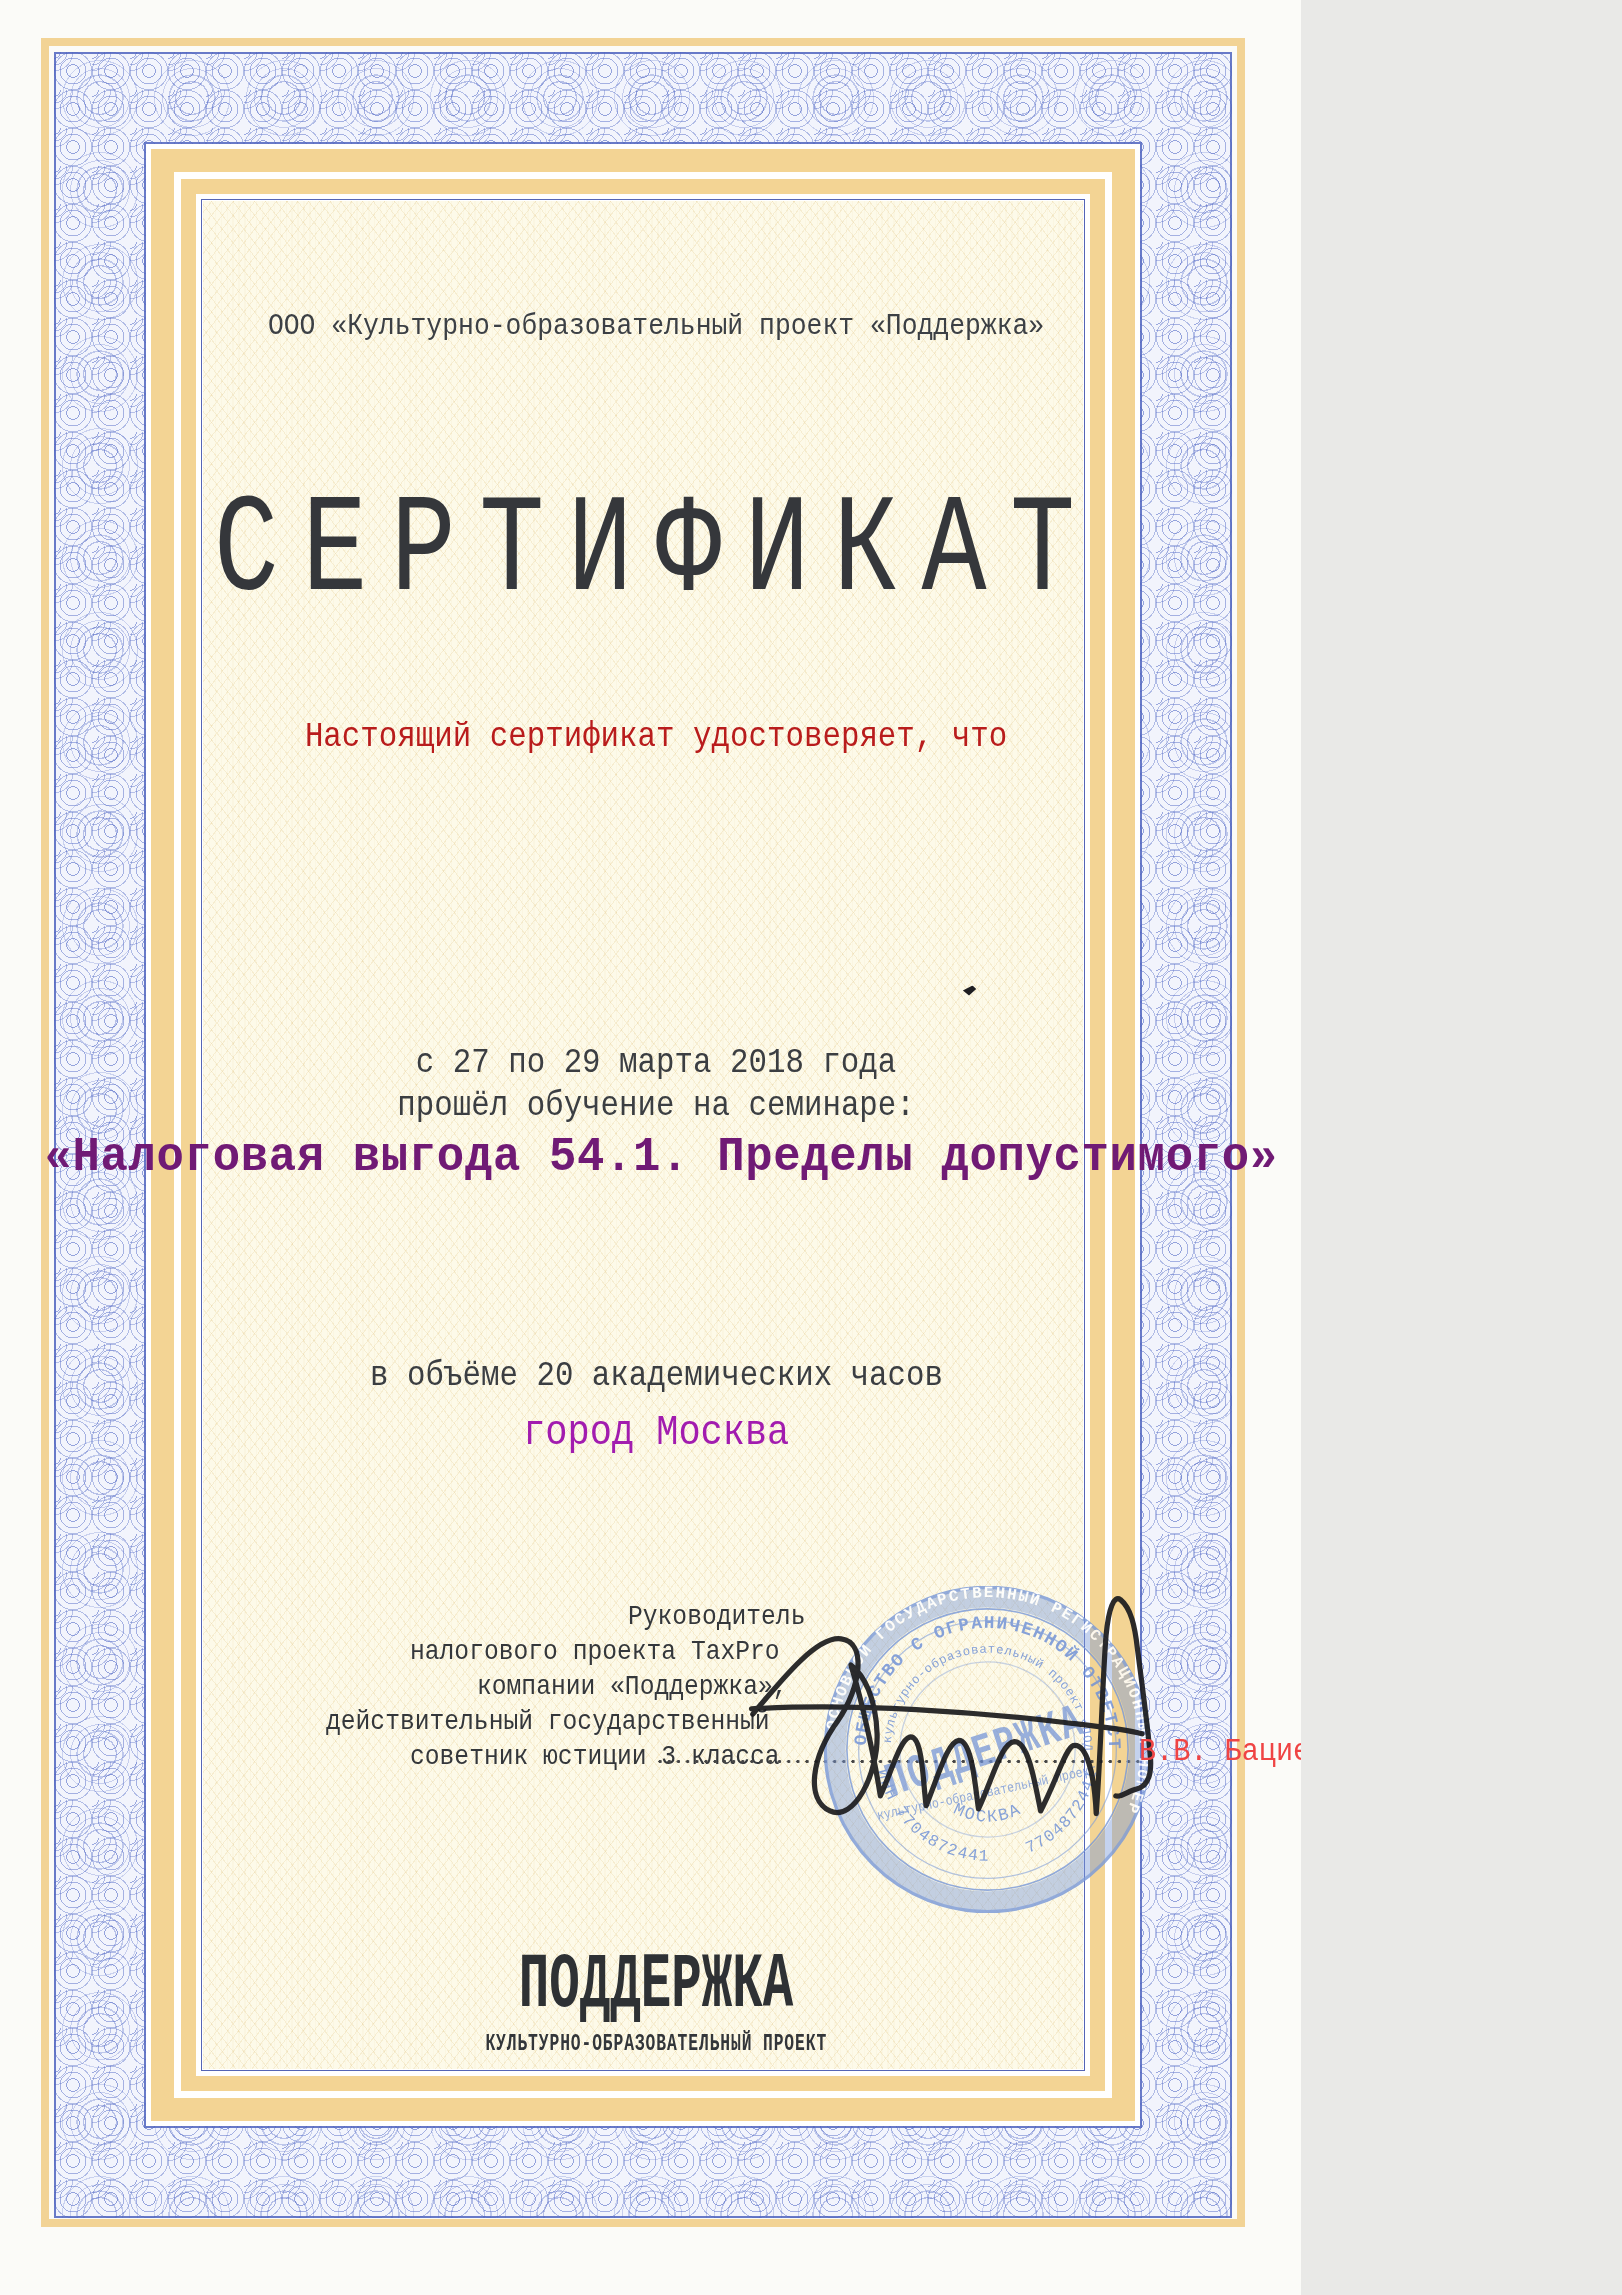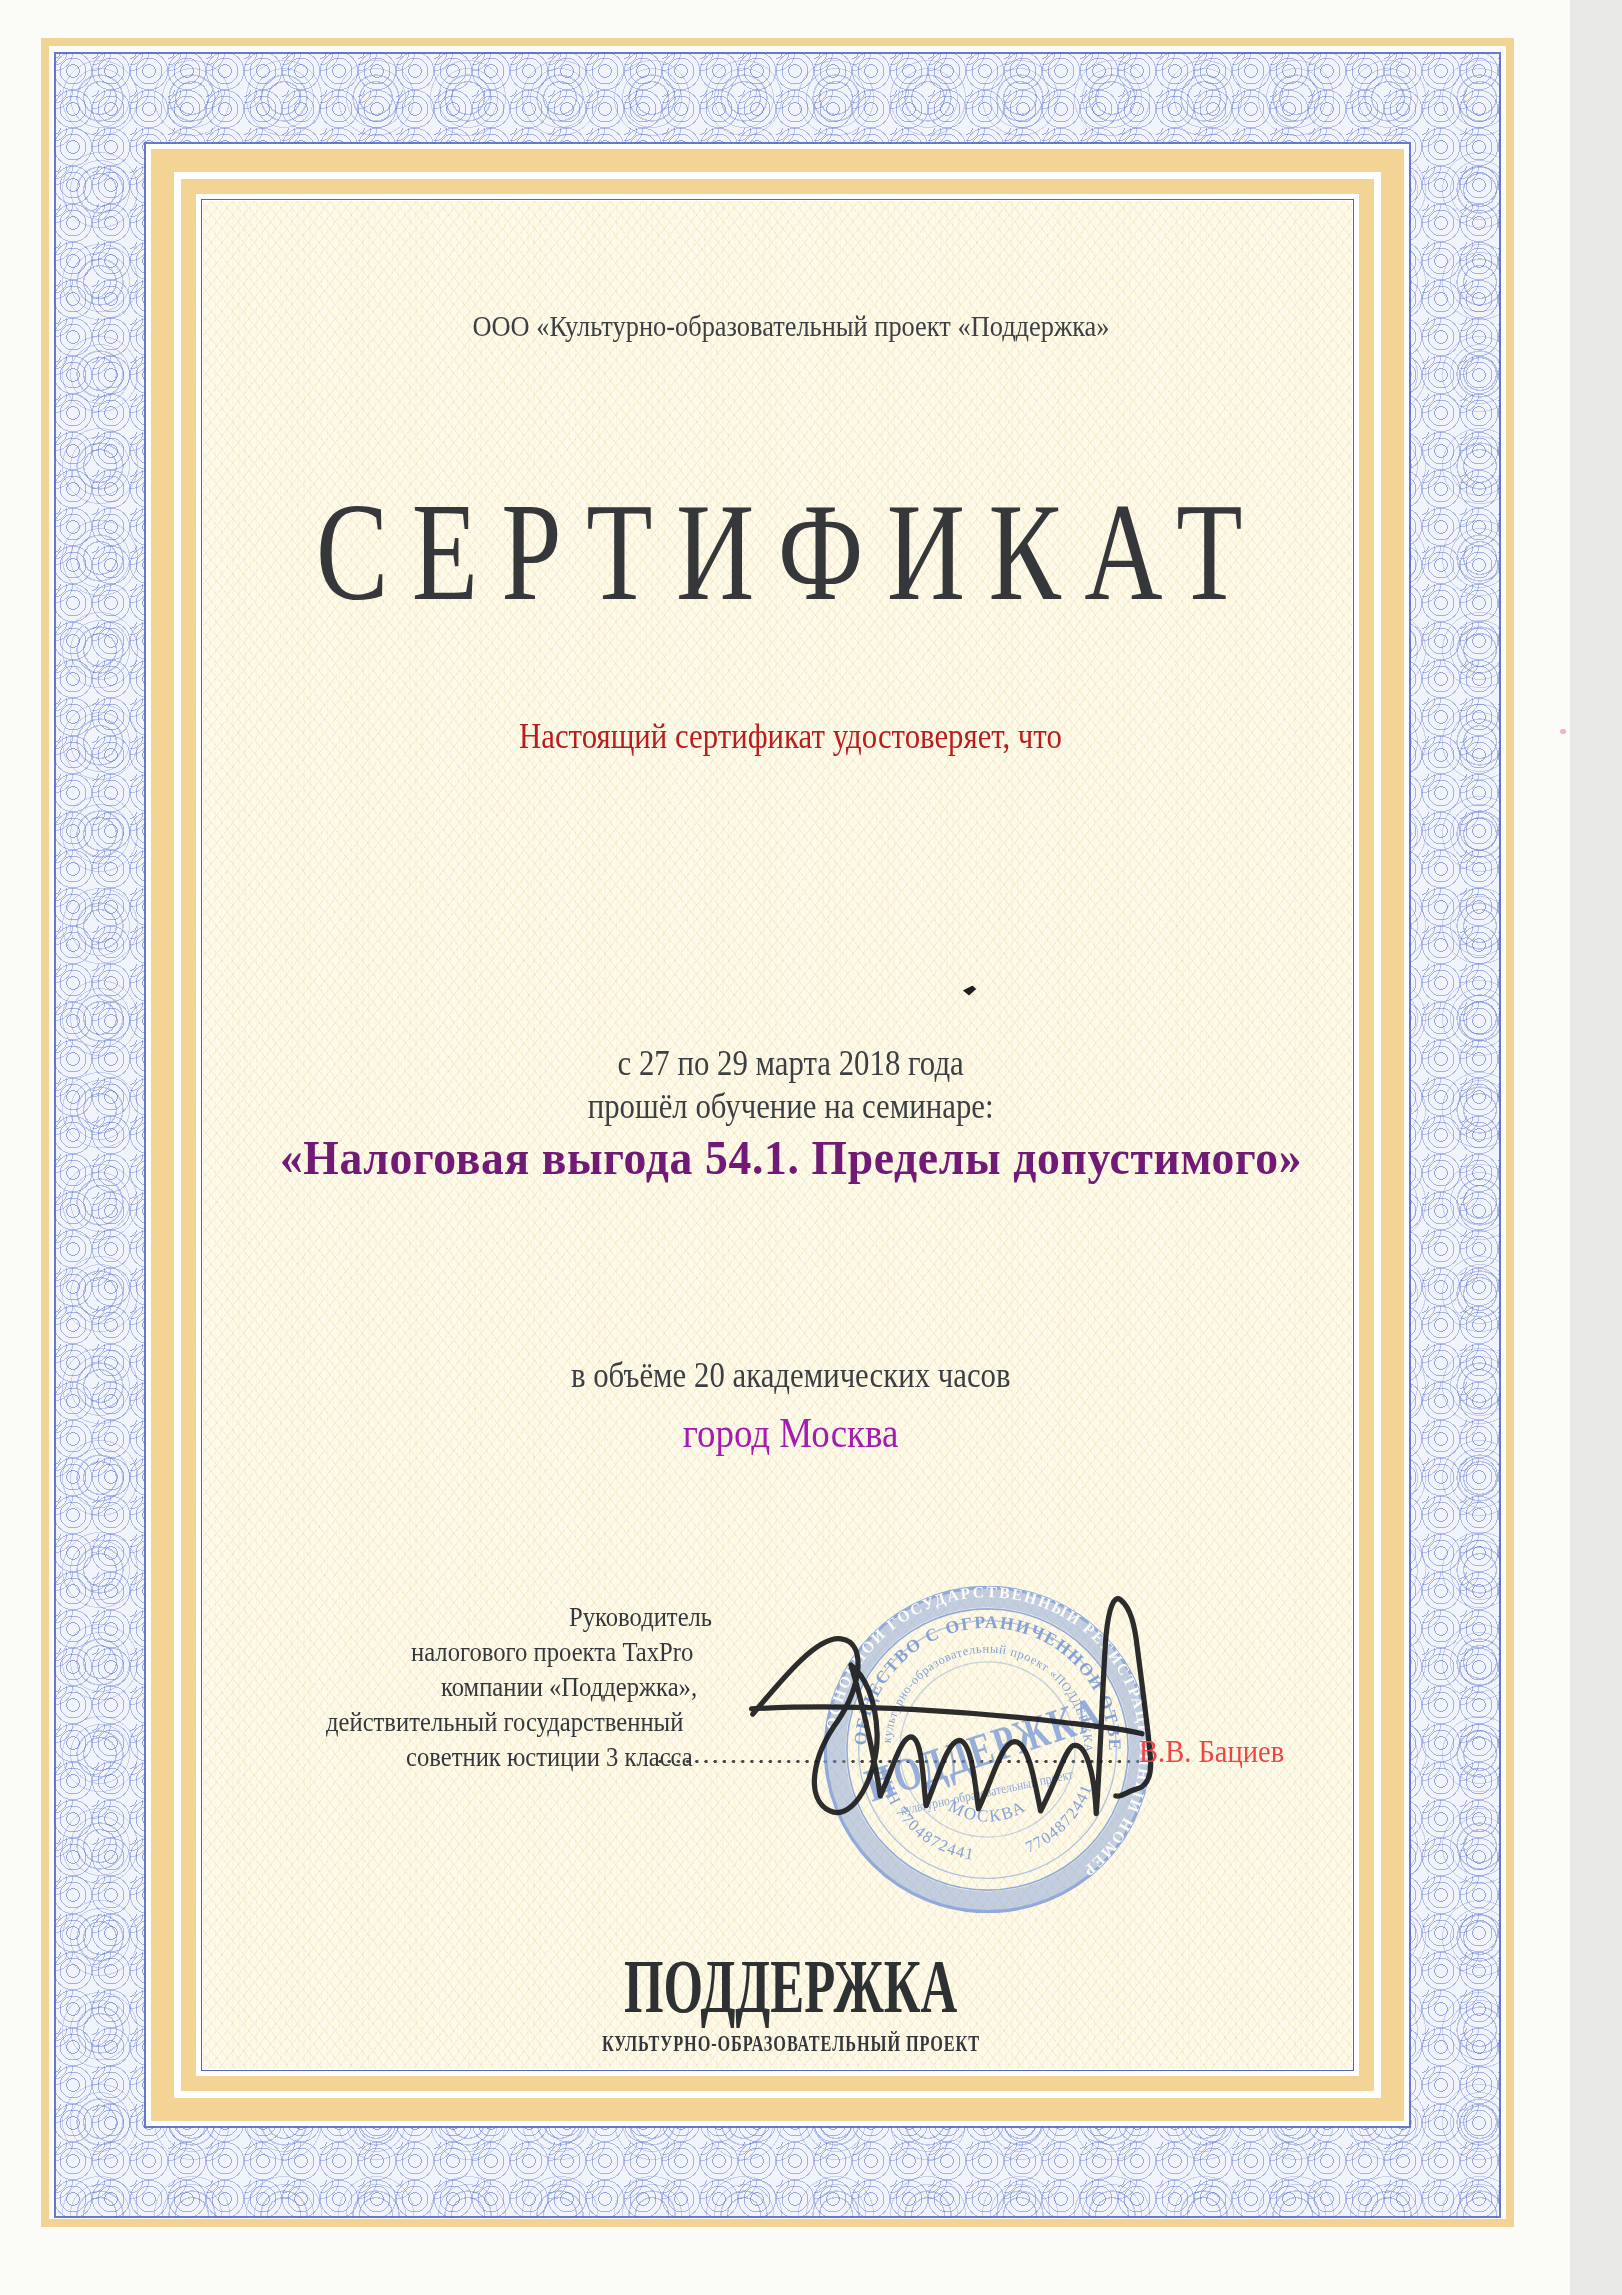--- a/index.html
+++ b/index.html
@@ -1,17 +1,17 @@
 <!DOCTYPE html>
 <html style="font-size:10.5px"><head>
 <meta charset="utf-8">
 <style>
   html,body{margin:0;padding:0;background:#e9e9e7;}
-  .page{position:relative;width:1570px;height:2295px;background:#fbfbf8;overflow:hidden;
-        font-family:Liberation Serif, serif;color:#35383c;}
+  .page{position:relative;width:1301px;height:2295px;background:#fbfbf8;overflow:hidden;
+        font-family:Liberation Mono, monospace;color:#35383c;}
   
   .outer-strip{position:absolute;left:41px;top:38px;right:56px;bottom:68px;
                border:8.5px solid #f2d395;}
   .blue-frame{position:absolute;left:54px;top:52px;right:69px;bottom:77px;
               background-color:#f2f4fc;
               background-image:
                 radial-gradient(circle at 50% 50%, rgba(255,255,255,0) 0 5.9px, rgba(86,108,199,.60) 5.9px 6.9px, rgba(255,255,255,0) 6.9px 12.4px, rgba(86,108,199,.50) 12.4px 13.4px, rgba(255,255,255,0) 13.4px 18.3px, rgba(86,108,199,.42) 18.3px 19.3px, rgba(255,255,255,0) 19.3px),
                 radial-gradient(circle at 0% 0%, rgba(255,255,255,0) 0 5.9px, rgba(86,108,199,.55) 5.9px 6.9px, rgba(255,255,255,0) 6.9px 12.4px, rgba(86,108,199,.45) 12.4px 13.4px, rgba(255,255,255,0) 13.4px 18.3px, rgba(86,108,199,.38) 18.3px 19.3px, rgba(255,255,255,0) 19.3px),
                 radial-gradient(circle at 50% 50%, rgba(255,255,255,0) 0 15.7px, rgba(86,108,199,.38) 15.7px 17px, rgba(255,255,255,0) 17px 22px, rgba(86,108,199,.33) 22px 23.6px, rgba(255,255,255,0) 23.6px 29px, rgba(86,108,199,.28) 29px 30px, rgba(255,255,255,0) 30px 37px, rgba(86,108,199,.25) 37px 38px, rgba(255,255,255,0) 38px);
               background-size:38px 38px,38px 38px,92px 92px;

